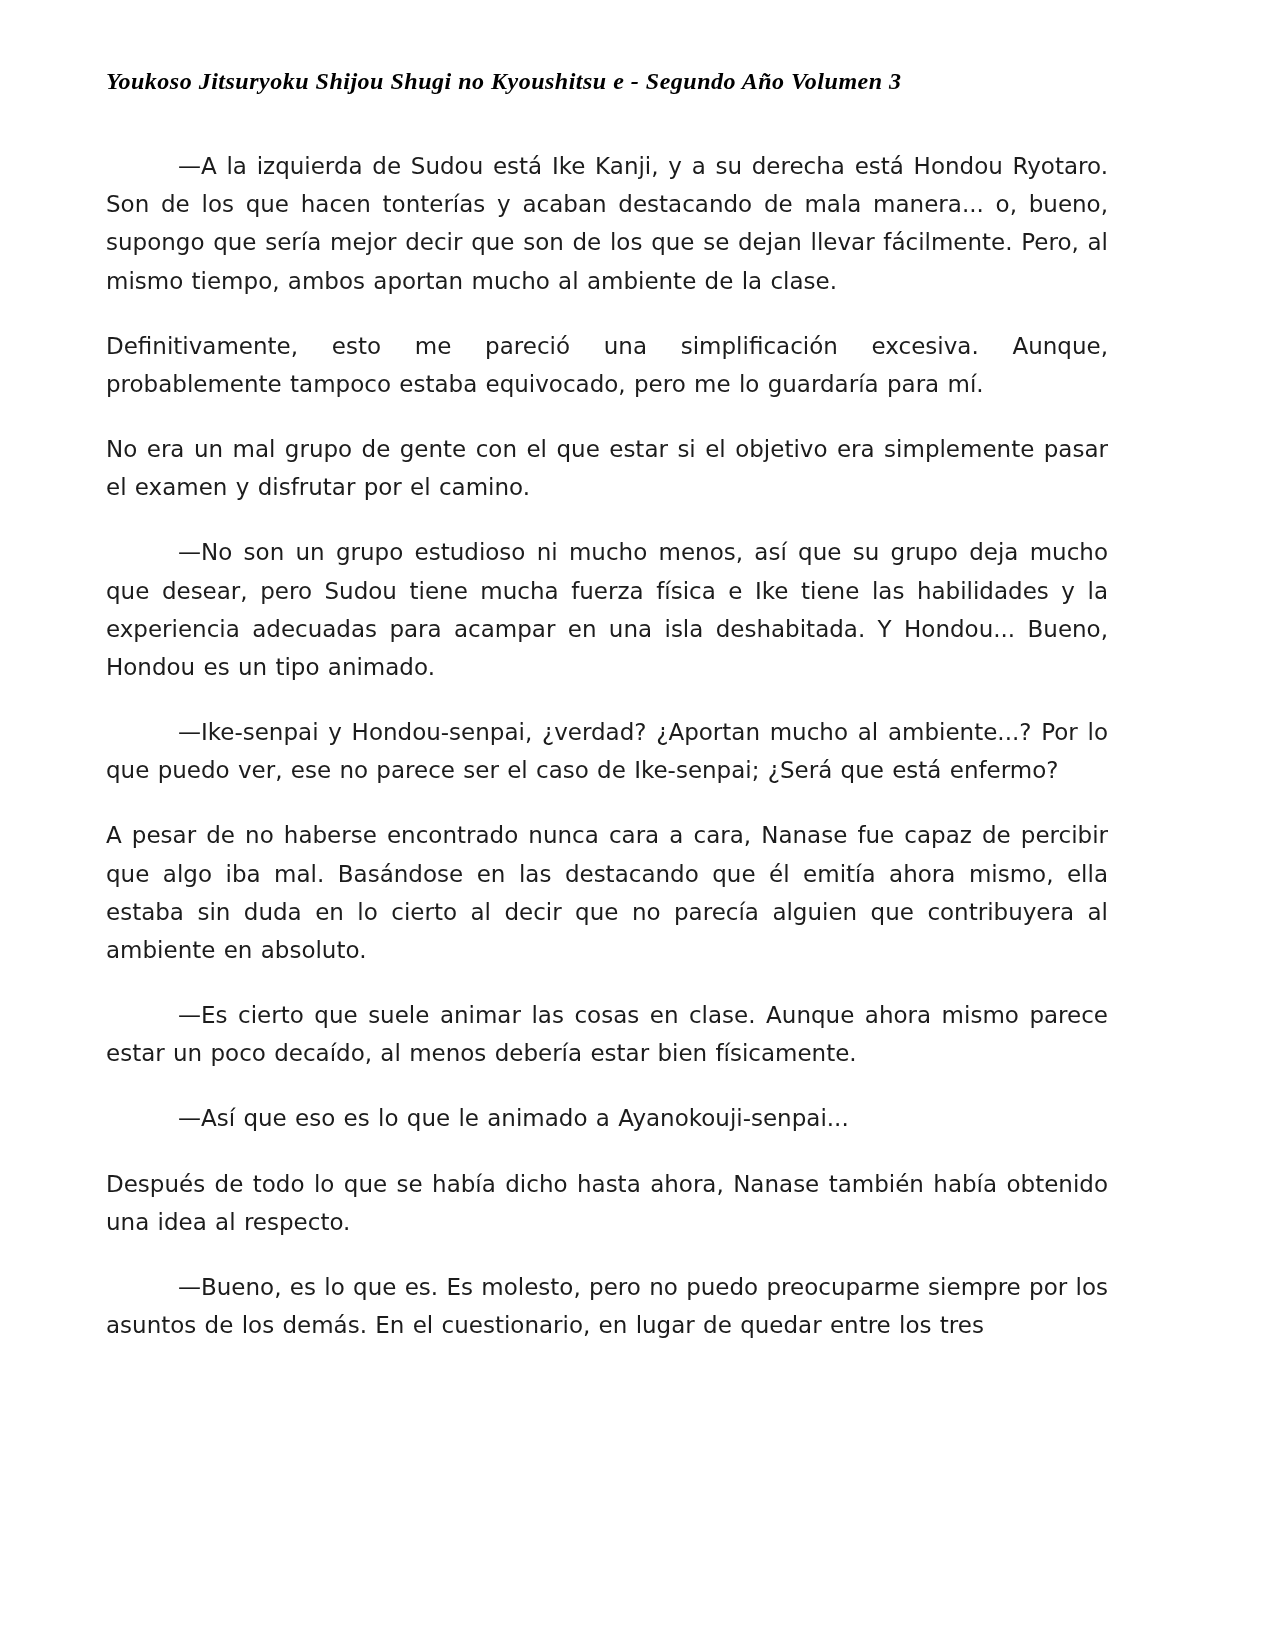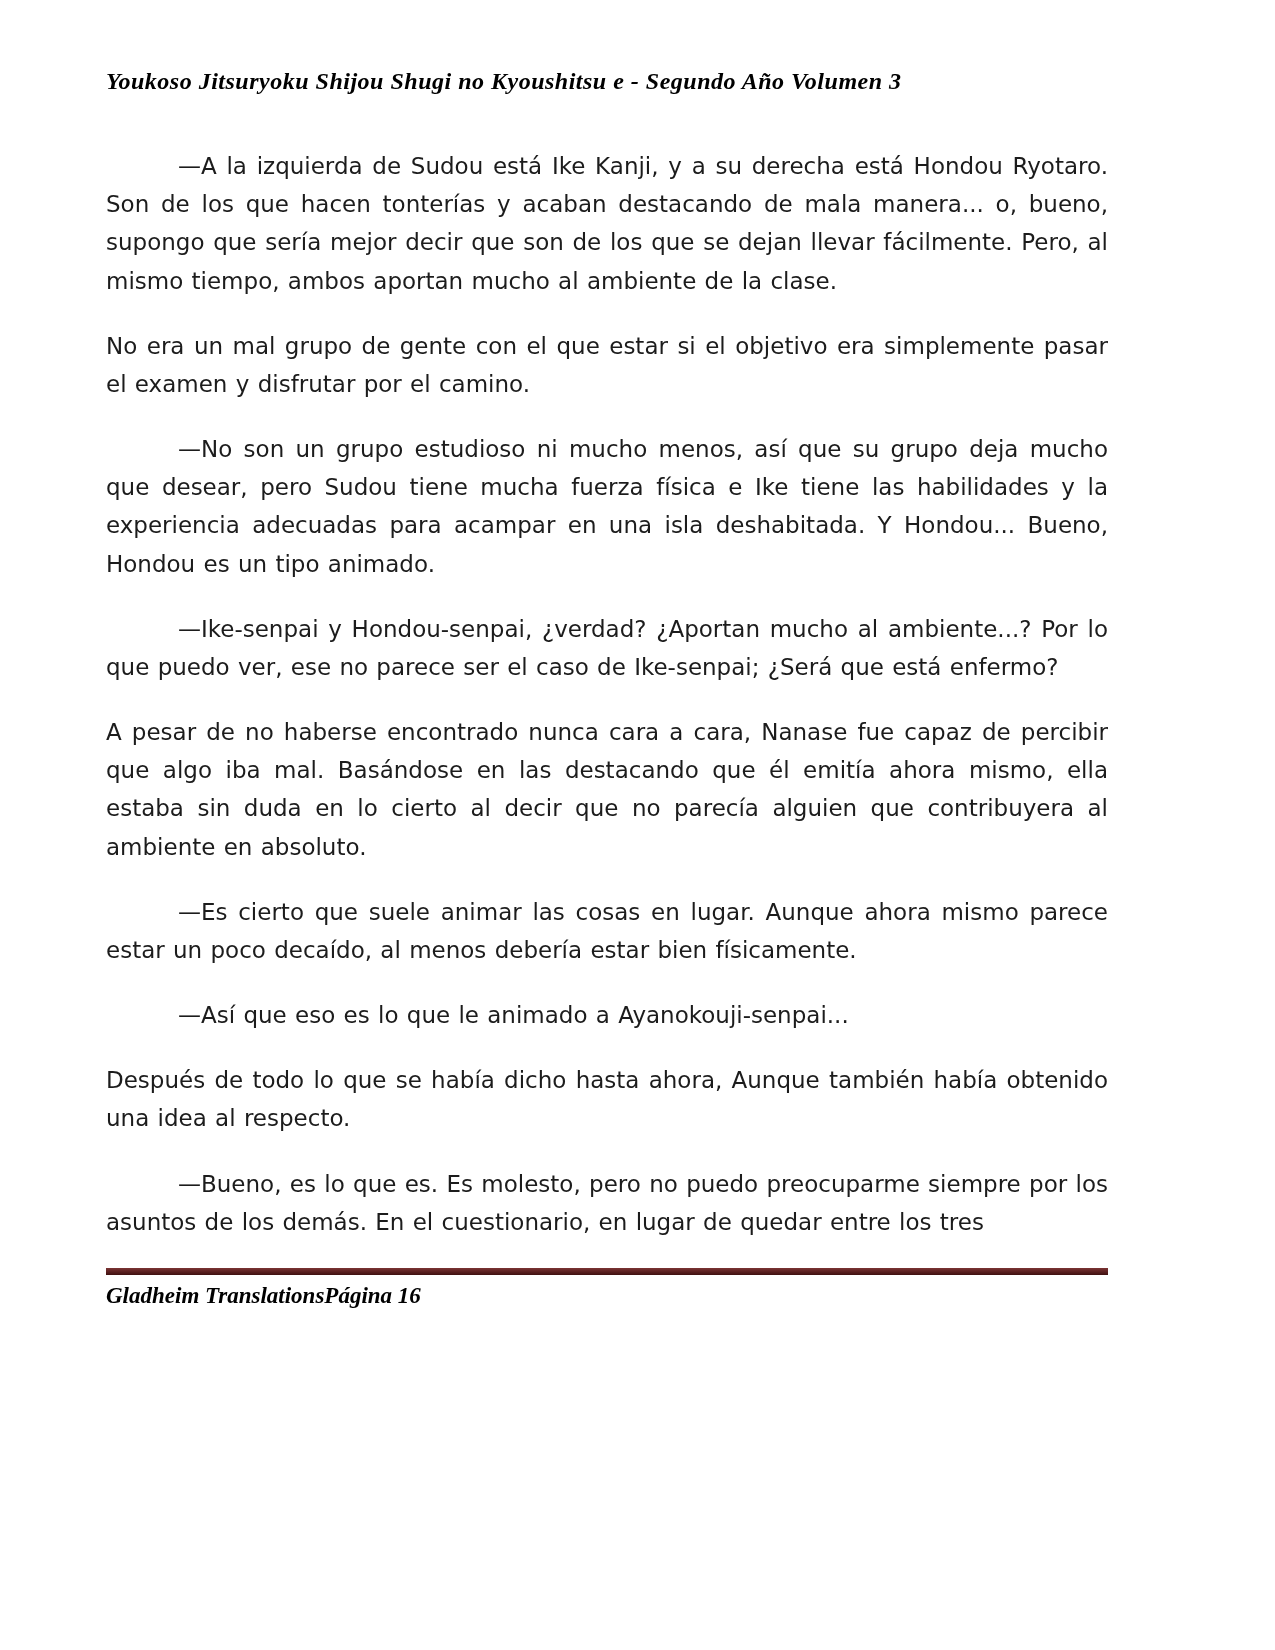--- a/index.html
+++ b/index.html
@@ -69,27 +69,28 @@
 <body>
 
 <div class="page" style="color: rgb(28, 28, 28);">
 
   <div class="header">
     <span>Youkoso Jitsuryoku Shijou Shugi no Kyoushitsu e - Segundo Año Volumen 3</span>
   </div>
 
   <div class="content" id="content">
       <p class="para dialogue">—A la izquierda de Sudou está Ike Kanji, y a su derecha está Hondou Ryotaro. Son de los que hacen tonterías y acaban destacando de mala manera... o, bueno, supongo que sería mejor decir que son de los que se dejan llevar fácilmente. Pero, al mismo tiempo, ambos aportan mucho al ambiente de la clase.</p>
+      <p class="para narration">Definitivamente, esto me pareció una simplificación excesiva. Aunque, probablemente tampoco estaba equivocado, pero me lo guardaría para mí.</p>
       <p class="para narration">No era un mal grupo de gente con el que estar si el objetivo era simplemente pasar el examen y disfrutar por el camino.</p>
       <p class="para dialogue">—No son un grupo estudioso ni mucho menos, así que su grupo deja mucho que desear, pero Sudou tiene mucha fuerza física e Ike tiene las habilidades y la experiencia adecuadas para acampar en una isla deshabitada. Y Hondou... Bueno, Hondou es un tipo animado.</p>
       <p class="para dialogue">—Ike-senpai y Hondou-senpai, ¿verdad? ¿Aportan mucho al ambiente...? Por lo que puedo ver, ese no parece ser el caso de Ike-senpai; ¿Será que está enfermo?</p>
       <p class="para narration">A pesar de no haberse encontrado nunca cara a cara, Nanase fue capaz de percibir que algo iba mal. Basándose en las destacando que él emitía ahora mismo, ella estaba sin duda en lo cierto al decir que no parecía alguien que contribuyera al ambiente en absoluto.</p>
-      <p class="para dialogue">—Es cierto que suele animar las cosas en lugar. Aunque ahora mismo parece estar un poco decaído, al menos debería estar bien físicamente.</p>
+      <p class="para dialogue">—Es cierto que suele animar las cosas en clase. Aunque ahora mismo parece estar un poco decaído, al menos debería estar bien físicamente.</p>
       <p class="para dialogue">—Así que eso es lo que le animado a Ayanokouji-senpai...</p>
-      <p class="para narration">Después de todo lo que se había dicho hasta ahora, Aunque también había obtenido una idea al respecto.</p>
+      <p class="para narration">Después de todo lo que se había dicho hasta ahora, Nanase también había obtenido una idea al respecto.</p>
       <p class="para dialogue">—Bueno, es lo que es. Es molesto, pero no puedo preocuparme siempre por los asuntos de los demás. En el cuestionario, en lugar de quedar entre los tres</p>
     </div>
 
   <div class="footer-block">
     <div class="footer-rule" id="footer-rule" style="background: linear-gradient(rgb(123, 52, 52), rgb(63, 16, 16));"></div>
     <div class="footer">
       <span>Gladheim Translations</span>
       <span>Página 16</span>
     </div>
   </div>

